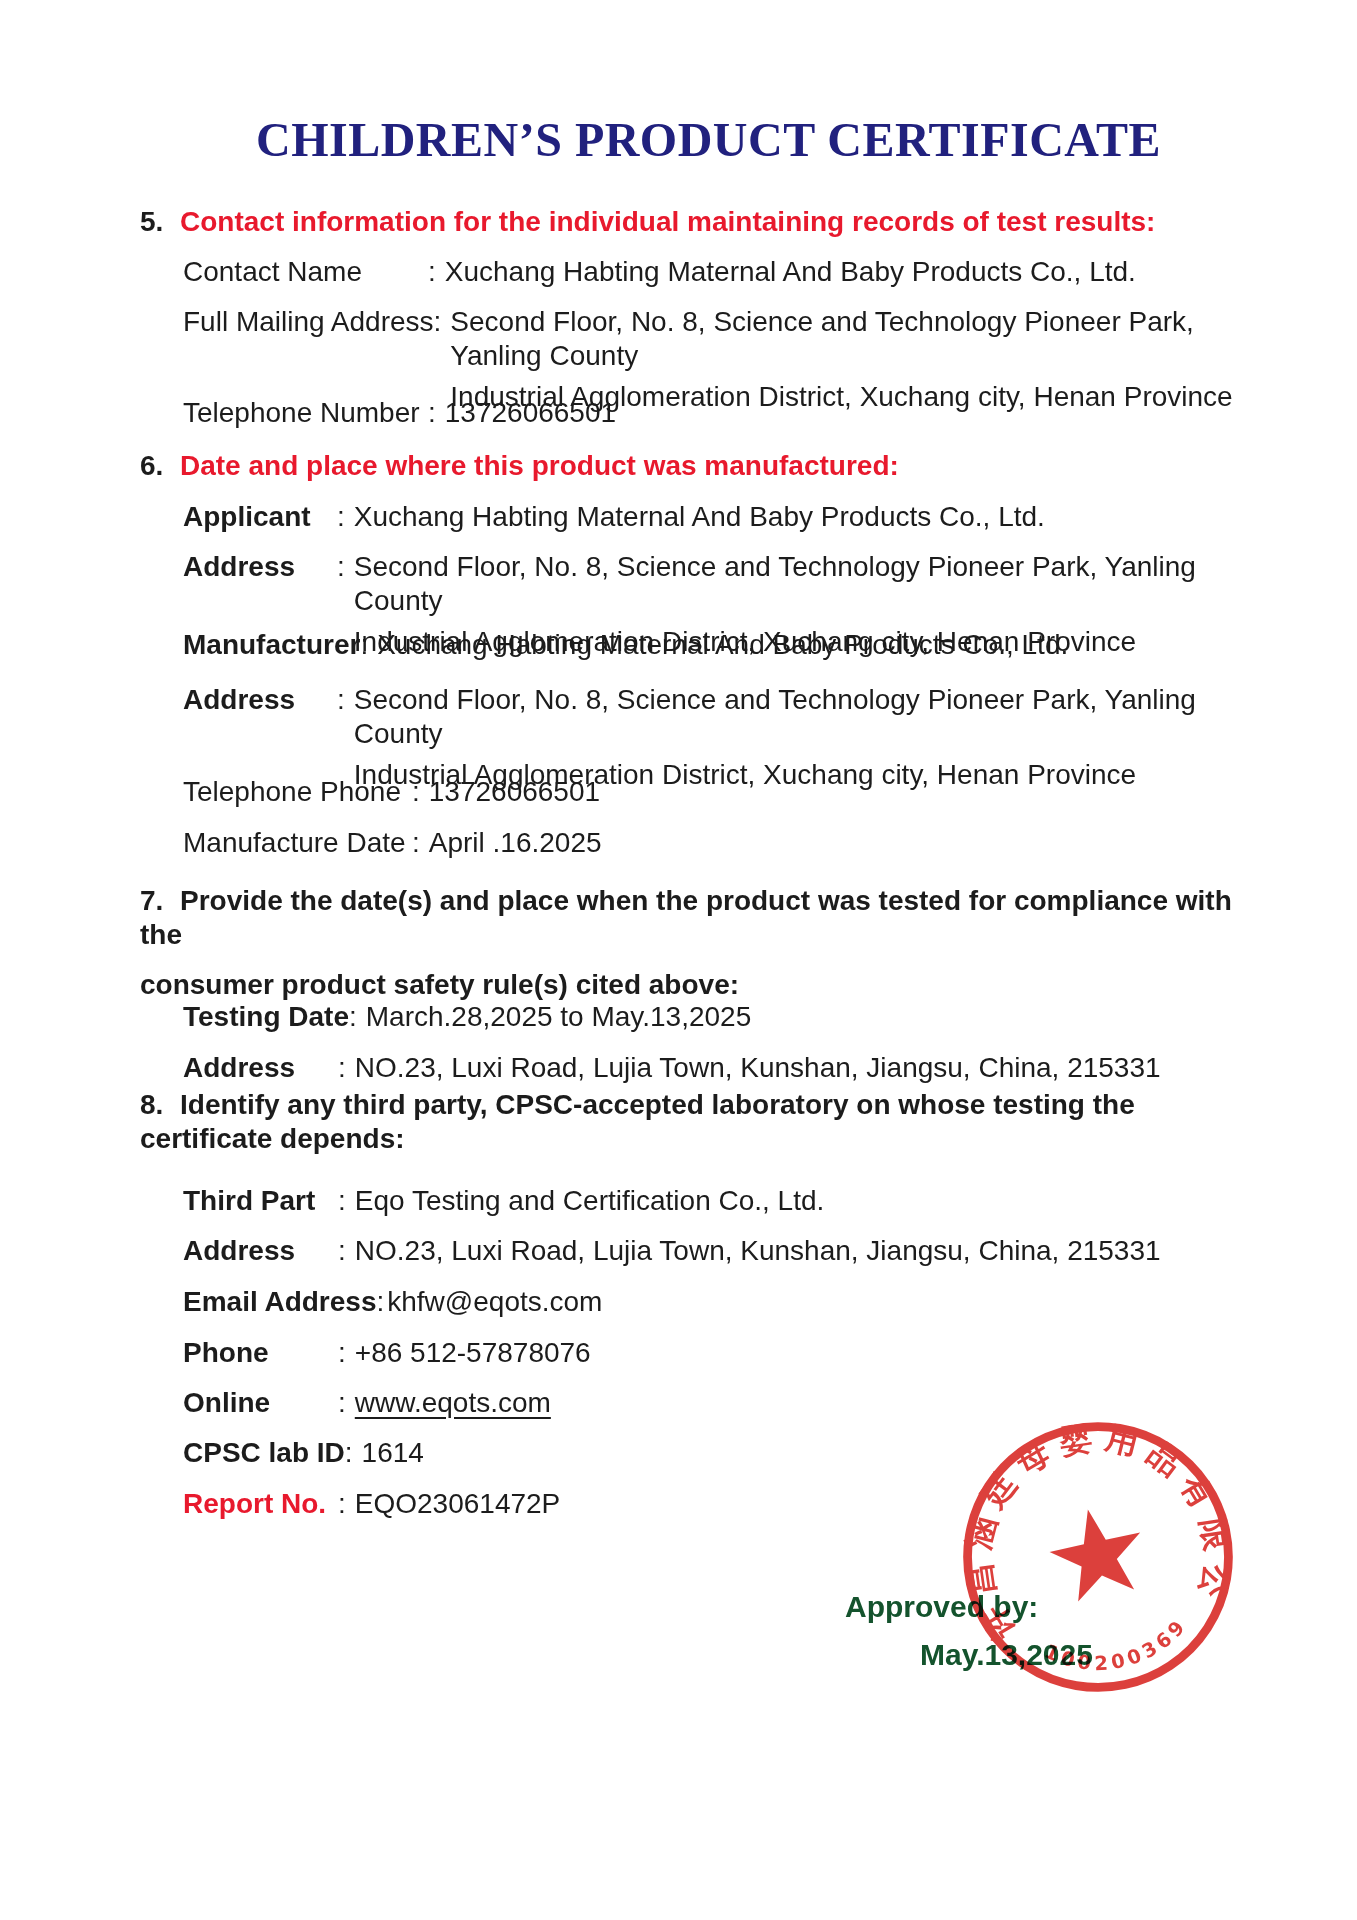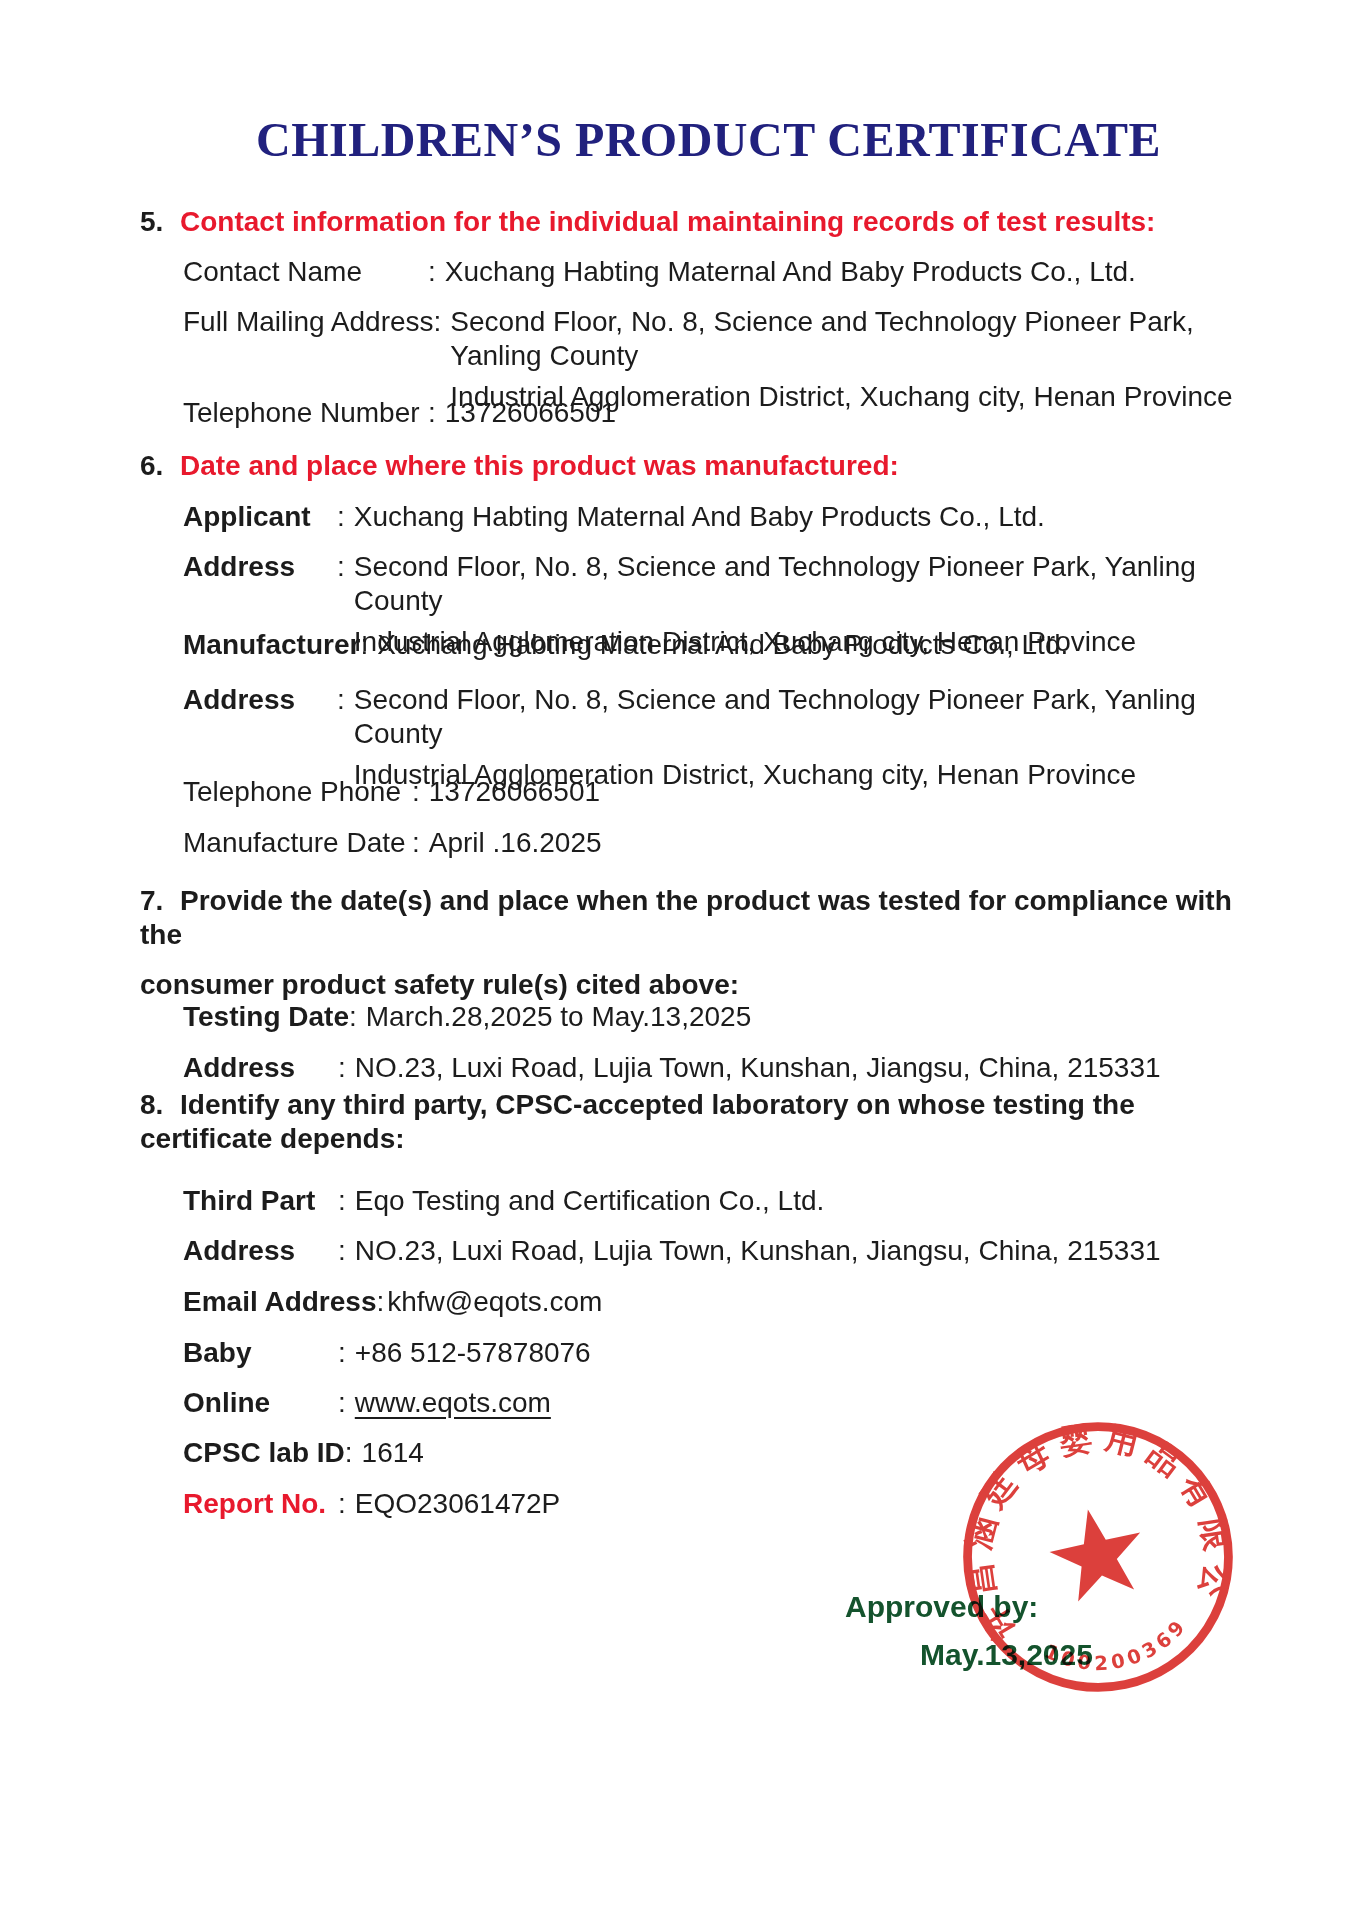--- a/index.html
+++ b/index.html
@@ -174,21 +174,21 @@
     <span class="lbl">Address</span>
       <span class="sep">:</span>
       <span class="val">NO.23, Luxi Road, Lujia Town, Kunshan, Jiangsu, China, 215331</span>
   </div>
   <div class="row s8 tight" style="top:1285px">
     <span class="lbl">Email Address</span>
       <span class="sep">:</span>
       <span class="val">khfw@eqots.com</span>
   </div>
   <div class="row s8" style="top:1336px">
-    <span class="lbl">Baby</span>
+    <span class="lbl">Phone</span>
       <span class="sep">:</span>
       <span class="val">+86 512-57878076</span>
   </div>
   <div class="row s8" style="top:1386px">
     <span class="lbl">Online</span>
       <span class="sep">:</span>
       <span class="val u">www.eqots.com</span>
   </div>
   <div class="row s8" style="top:1436px">
     <span class="lbl">CPSC lab ID</span>

